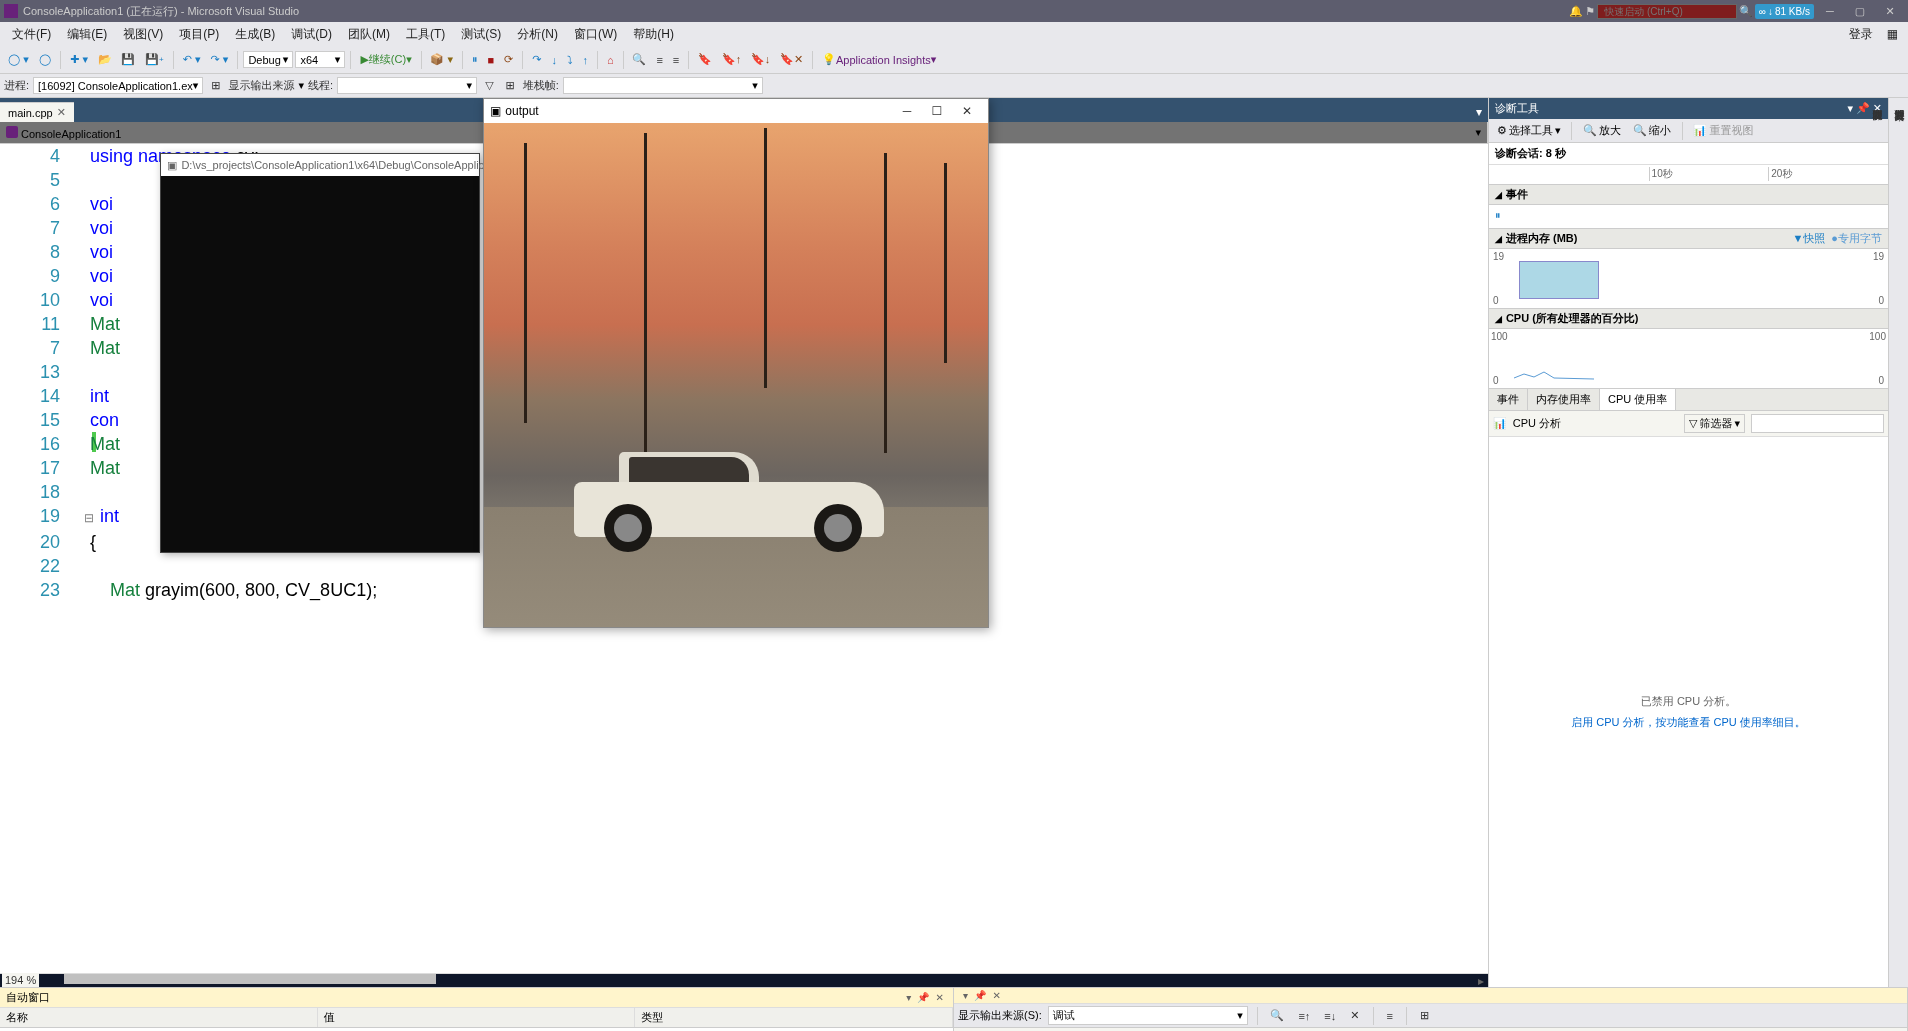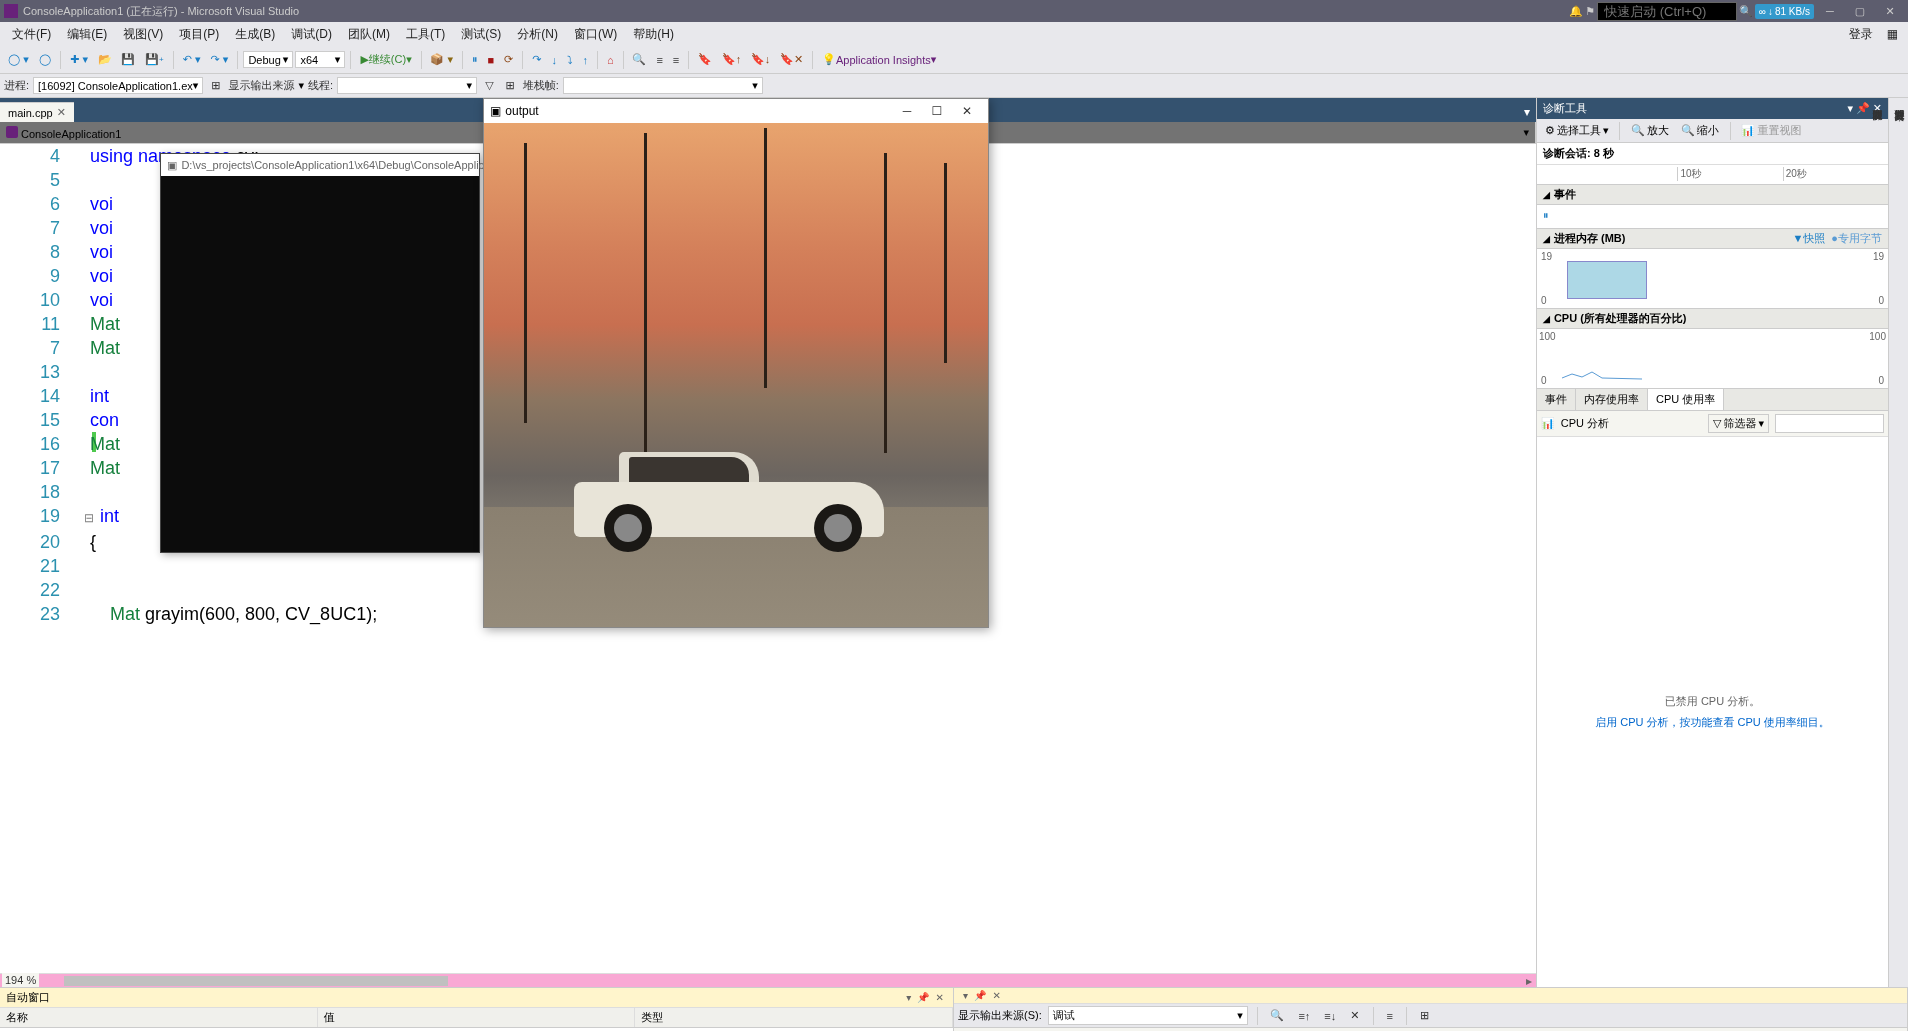--- a/index.html
+++ b/index.html
@@ -3,21 +3,21 @@
 <meta charset="utf-8">
 <style>
 * { margin: 0; padding: 0; box-sizing: border-box; font-family: "Microsoft YaHei", "Segoe UI", sans-serif; }
 body { background: #2d2d30; overflow: hidden; font-size: 12px; }
 
 
 .titlebar { height: 22px; background: #5d5d6e; color: #ccc; display: flex; align-items: center; padding: 0 4px; font-size: 11px; }
 .titlebar .vs-icon { width: 14px; height: 14px; background: #68217a; margin-right: 5px; display:inline-block; }
 .titlebar .title { flex: 1; }
 .titlebar .right-icons { display: flex; gap: 2px; align-items: center; }
-.titlebar .search-box { background: #000000; border: 1px solid #666; color: #999; padding: 1px 6px; font-size: 13px; width: 140px; }
+.titlebar .search-box { background: #7f1d1d; border: 1px solid #666; color: #999; padding: 1px 6px; font-size: 10px; width: 140px; }
 .titlebar .win-btn { width: 28px; height: 18px; display: flex; align-items: center; justify-content: center; color: #ccc; cursor: pointer; }
 .net-badge { background: #3399cc; color: #fff; padding: 2px 4px; font-size: 10px; border-radius: 2px; display:flex; align-items:center; gap:2px; }
 
 
 .menubar { height: 24px; background: #e8e8ec; display: flex; align-items: center; padding: 0 4px; font-size: 12px; color: #1e1e1e; }
 .menubar .item { padding: 3px 8px; cursor: pointer; }
 .menubar .spacer { flex: 1; }
 .menubar .login { padding: 3px 8px; color: #1e1e1e; }
 
 
@@ -55,21 +55,21 @@
 .nav-combo { flex: 1; border-right: 1px solid #ccc; padding: 2px 6px; font-size: 11px; display: flex; align-items: center; justify-content:space-between; }
 .code-area { flex: 1; overflow: auto; background: #fff; font-family: Consolas, monospace; font-size: 18px; line-height: 24px; position: relative; }
 .code-line { display: flex; }
 .line-num { width: 80px; text-align: right; padding-right: 20px; color: #2b91af; user-select: none; }
 .line-content { flex: 1; white-space: pre; padding-left: 10px; position:relative; }
 .kw { color: #0000ff; }
 .type { color: #15803d; }
 .margin-mark { position:absolute; left:92px; width:4px; height:20px; background:#4ec94e; }
 .fold-toggle { color:#808080; font-size:12px; cursor:pointer; position:relative; left:-6px; }
 .zoom { position: absolute; bottom: 0; left: 2px; font-size: 11px; color: #333; background:#f5f5f0; padding:1px 3px; }
-.hscroll { height: 14px; background: #f9a8d4; border-top: 1px solid #ddd; display:flex; align-items:center; }
+.hscroll { height: 14px; background: #0f172a; border-top: 1px solid #ddd; display:flex; align-items:flex-start; }
 .hscroll-thumb { height: 10px; background: #c0c0c0; width: 25%; margin-left:50px; }
 
 
 .console-window { position: absolute; top: 55px; left: 160px; width: 320px; height: 400px; background: #0c0c0c; border: 1px solid #444; box-shadow: 2px 2px 8px rgba(0,0,0,0.3); z-index:5; }
 .console-title { height: 22px; background: #fff; color: #666; font-size: 11px; display: flex; align-items: center; padding: 0 6px; gap:4px; }
 
 
 .output-window { position: absolute; top: 0px; left: 483px; width: 506px; height: 530px; background: #f0f0f0; border: 1px solid #888; box-shadow: 2px 2px 10px rgba(0,0,0,0.35); z-index:10; }
 .output-title { height: 24px; background: #fff; display: flex; align-items: center; padding: 0 6px; font-size: 12px; }
 .output-title .title-text { flex: 1; display:flex; align-items:center; gap:4px; }
@@ -77,21 +77,21 @@
 .output-image { width: 100%; height: calc(100% - 24px); background: linear-gradient(180deg, #e8a46e 0%, #d4805a 25%, #c86f50 40%, #8b7560 55%, #6b6560 70%, #8a8478 85%, #9a9488 100%); position:relative; overflow:hidden; }
 .palm { position:absolute; width:3px; background:#2a2018; }
 .car-body { position:absolute; bottom:90px; left:90px; width:310px; height:55px; background:#e8e4d8; border-radius: 8px 30px 6px 6px; }
 .car-top { position:absolute; bottom:140px; left:135px; width:140px; height:35px; background:#e0dcd0; border-radius: 5px 25px 0 0; border-bottom:none; }
 .car-windows { position:absolute; bottom:145px; left:145px; width:120px; height:25px; background:#3a3530; border-radius: 3px 18px 0 0; }
 .wheel { position:absolute; bottom:75px; width:48px; height:48px; background:#1a1815; border-radius:50%; }
 .wheel::after { content:''; position:absolute; top:10px; left:10px; width:28px; height:28px; background:#888; border-radius:50%; }
 .road { position:absolute; bottom:0; left:0; right:0; height:120px; background: linear-gradient(180deg, #8a8070 0%, #958b7a 100%); }
 
 
-.diag-panel { width: 352px; background: #f5f5f0; border-left: 1px solid #ccc; display: flex; flex-direction: column; font-size:11px; }
+.diag-panel { width: 400px; background: #f5f5f0; border-left: 1px solid #ccc; display: flex; flex-direction: column; font-size:11px; }
 .diag-header { background: #34526f; color: #fff; padding: 3px 6px; display: flex; align-items: center; justify-content: space-between; }
 .diag-toolbar { background: #e8e8ec; border-bottom: 1px solid #ccc; padding: 2px 4px; display: flex; align-items: center; gap: 4px; }
 .diag-toolbar .btn { padding: 2px 4px; cursor: pointer; display:flex; align-items:center; gap:2px; }
 .diag-session { padding: 3px 6px; font-weight:bold; background:#fff; border-bottom:1px solid #ddd; }
 .timeline { height: 20px; background: #fff; border-bottom: 1px solid #ccc; position:relative; font-size:10px; color:#666; }
 .timeline .tick { position:absolute; top:2px; border-left:1px solid #ccc; padding-left:2px; height:14px; }
 .section-header { background: #e8e8e4; padding: 2px 6px; border-bottom: 1px solid #ccc; display: flex; align-items: center; font-weight: bold; }
 .section-header .chev { margin-right: 4px; font-size:9px; }
 .section-header .right { margin-left:auto; display:flex; gap:6px; font-weight:normal; color:#1a7dc4; }
 .chart-box { height: 60px; background: #fff; border-bottom: 1px solid #ccc; position:relative; padding: 4px; }
@@ -315,24 +315,20 @@
         </div>
       <div class="code-line">
           <span class="line-num">19</span>
           <span class="line-content"><span class="fold-toggle">⊟</span><span class="kw">int</span></span>
         </div>
       <div class="code-line">
           <span class="line-num">20</span>
           <span class="line-content">{</span>
         </div>
       <div class="code-line">
-          <span class="line-num">21</span>
-          <span class="line-content"></span>
-        </div>
-      <div class="code-line">
           <span class="line-num">22</span>
           <span class="line-content"></span>
         </div>
       <div class="code-line">
           <span class="line-num">23</span>
           <span class="line-content">    <span class="type">Mat</span> grayim(600, 800, CV_8UC1);</span>
         </div>
     </div>
     <div class="hscroll">
       <span class="zoom">194 %</span>

